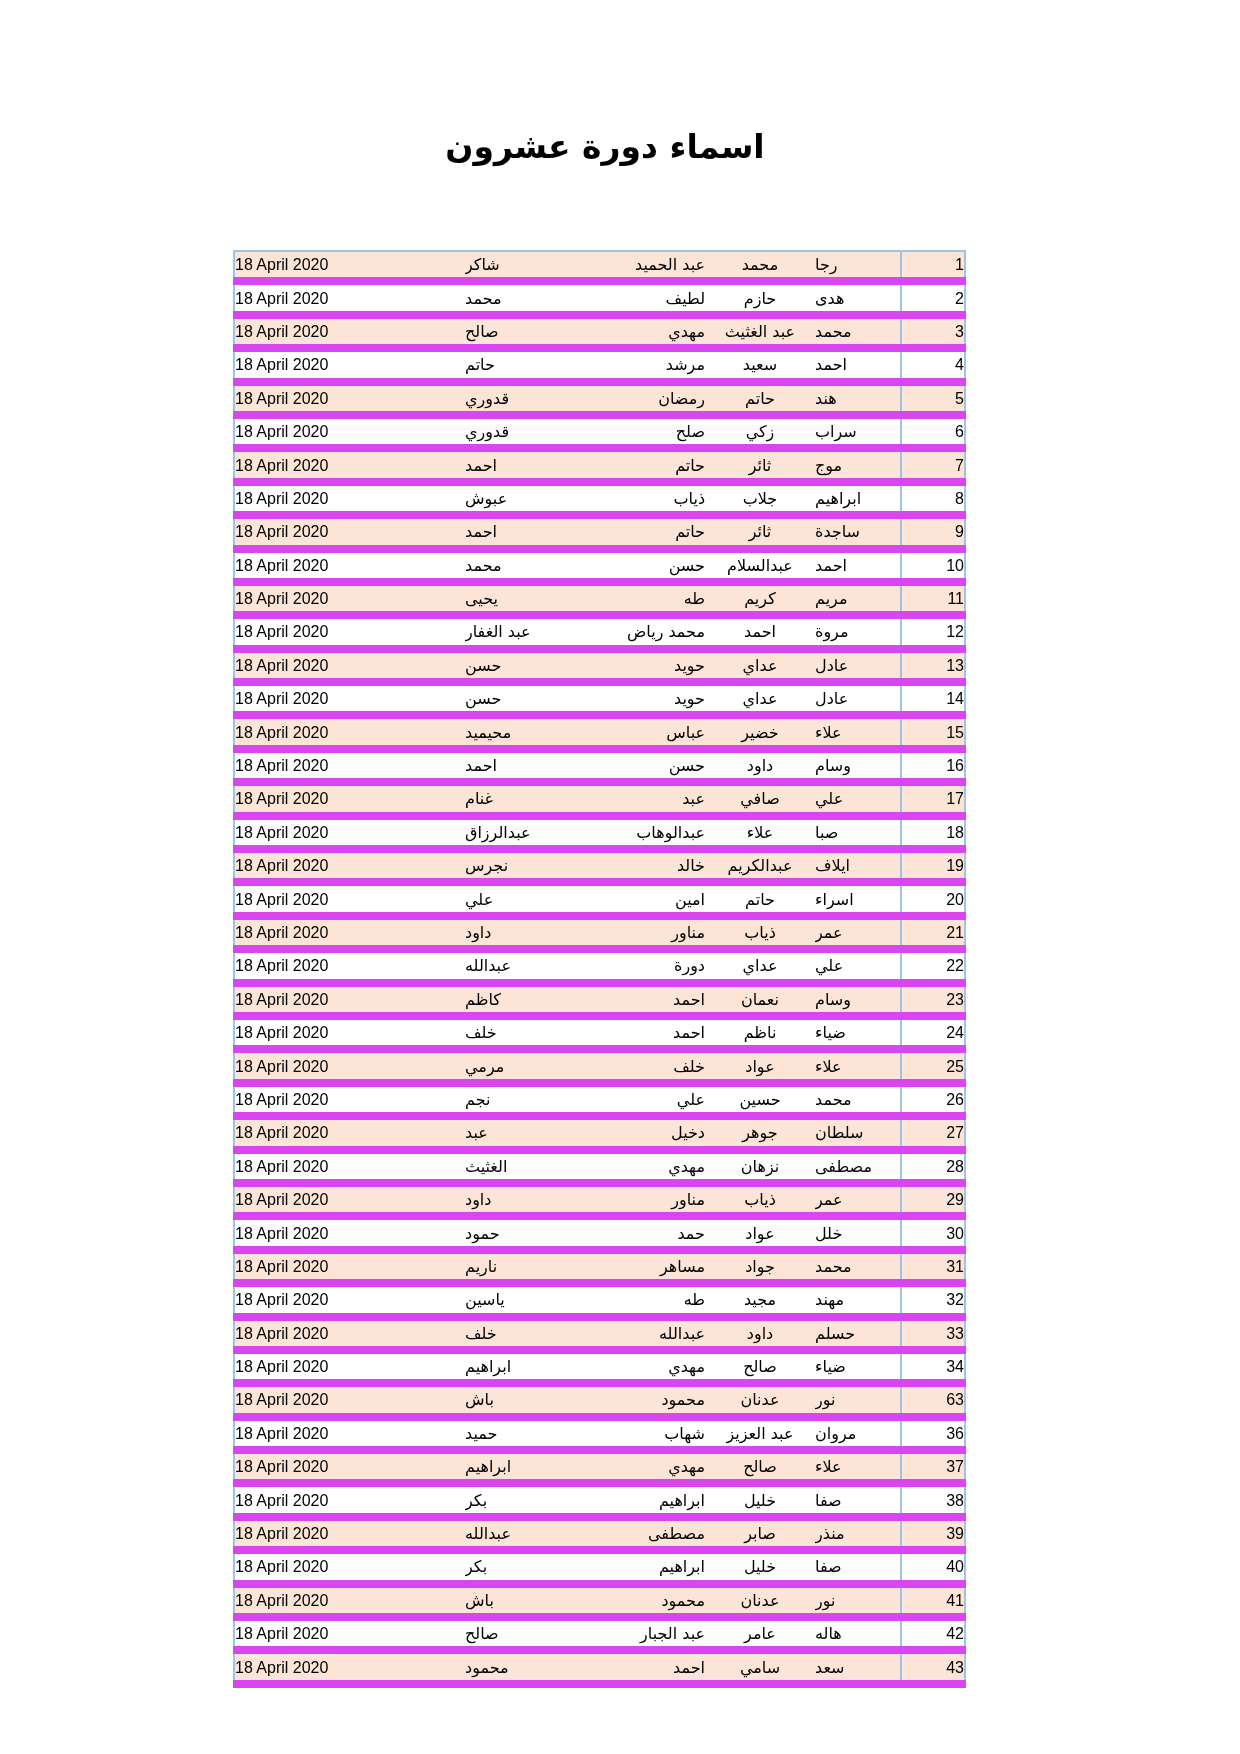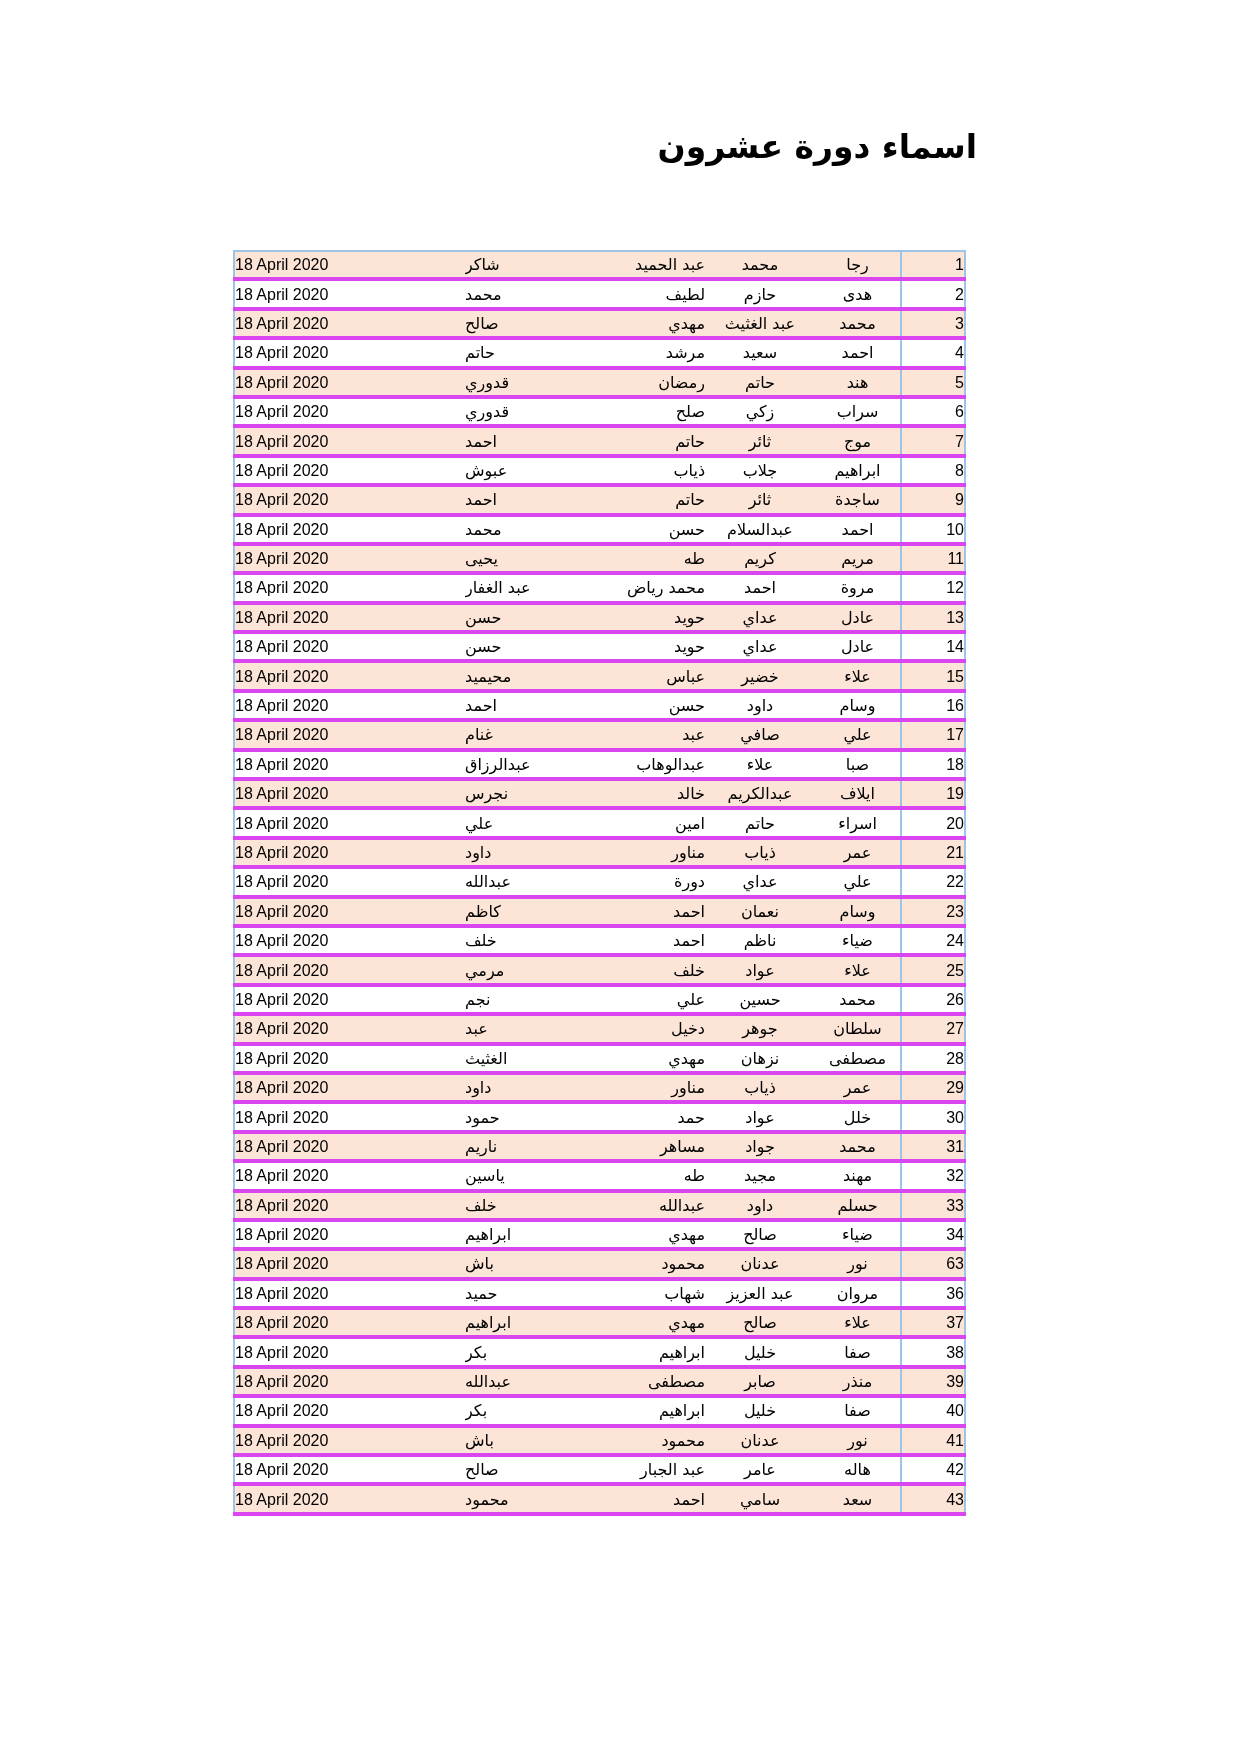--- a/index.html
+++ b/index.html
@@ -6,36 +6,36 @@
   body{
     width:1240px;height:1754px;
     background:#ffffff;
     position:relative;
     font-family:"DejaVu Sans", sans-serif;
     color:#000;
   }
   .title{
     position:absolute;
     top:127px;left:233px;width:744px;
-    text-align:right;
+    text-align:center;
     direction:rtl;
     font-size:33px;
     font-weight:bold;
     font-family:"DejaVu Sans", sans-serif;
   }
   .table-wrap{
     position:absolute;
     top:250px;left:233px;
   }
   table.names{
     border-collapse:collapse;
     border-top:2px solid #9dc3e6;
   }
   table.names tr{
-    border-bottom:4px solid #d946ef;
+    border-bottom:8px solid #d946ef;
     margin-top:44px;
   }
   table.names td{
     height:25.4px;
     padding:0;
     font-size:16px;
     line-height:25px;
     white-space:nowrap;
     overflow:hidden;
   }
@@ -43,21 +43,21 @@
     width:230px;
     text-align:left;
     padding-left:13px;
     font-family:"Liberation Sans", sans-serif;
     font-size:18px;
     border-left:2px solid #9dc3e6;
   }
   td.n4{width:130px;text-align:left;direction:rtl;}
   td.n3{width:110px;text-align:right;direction:rtl;}
   td.n2{width:110px;text-align:center;direction:rtl;}
-  td.n1{width:85px;text-align:center;direction:rtl;}
+  td.n1{width:85px;text-align:left;direction:rtl;}
   td.num{
     width:62px;
     text-align:right;
     padding-right:13px;
     font-family:"Liberation Sans", sans-serif;
     font-size:18px;
     border-left:2px solid #9dc3e6;
     border-right:2px solid #9dc3e6;
   }
   tr.shade td{background:#fce4d6;}

